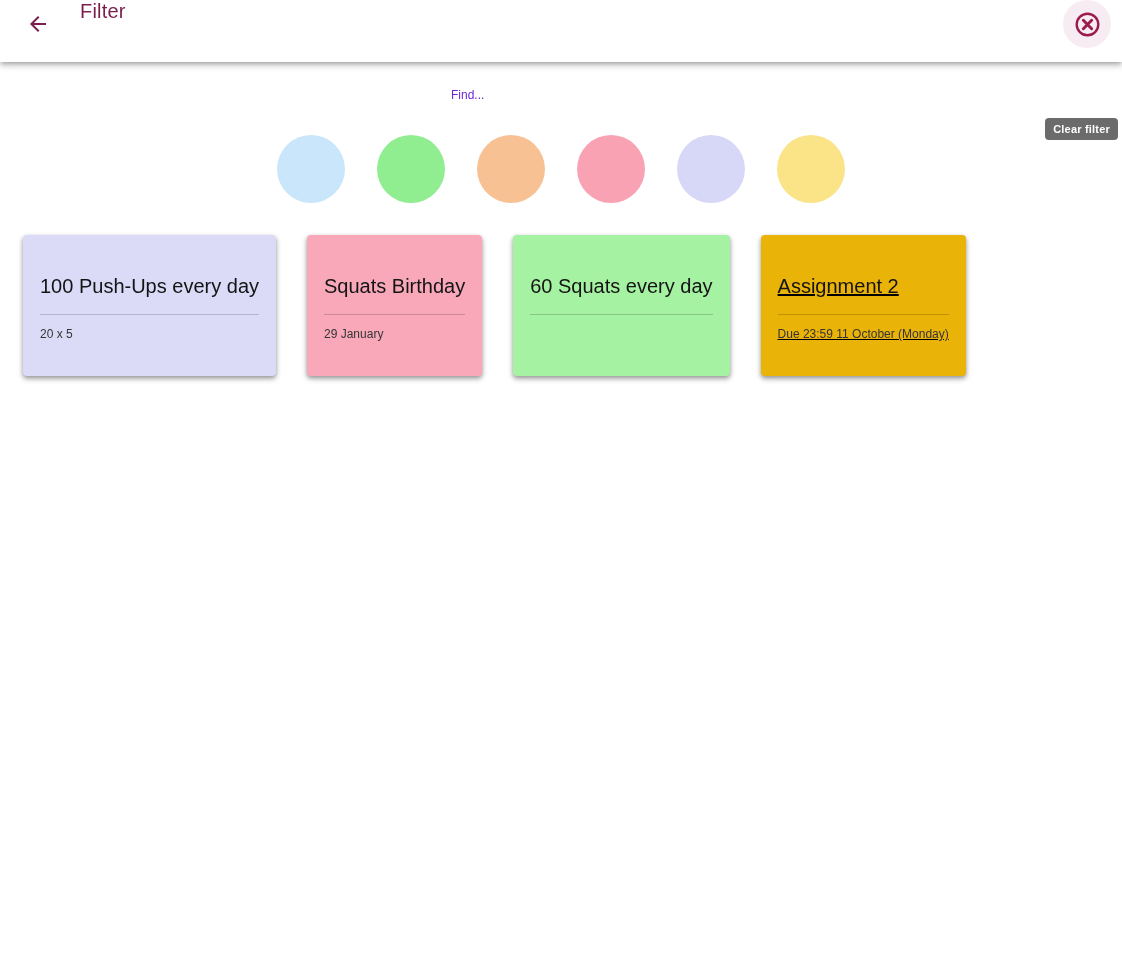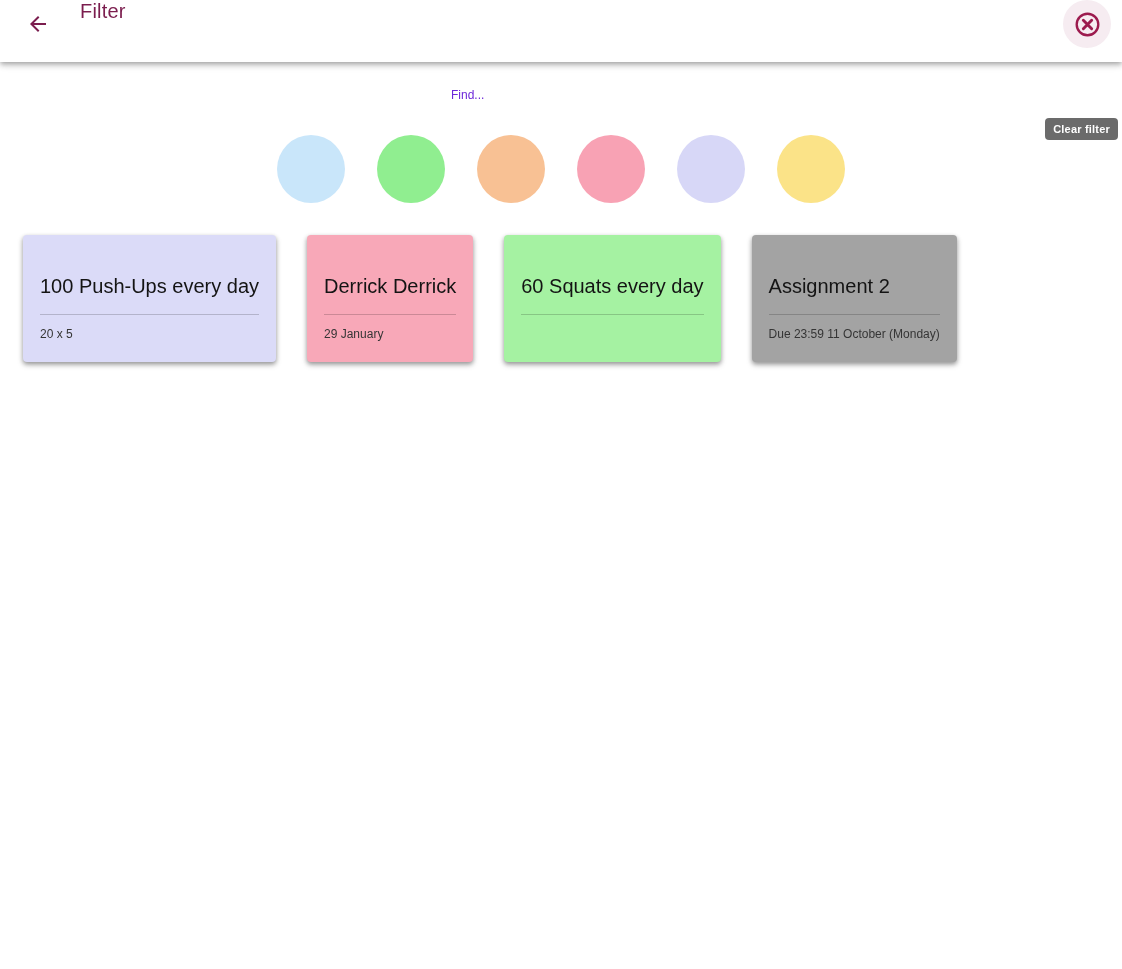--- a/index.html
+++ b/index.html
@@ -106,21 +106,21 @@
   }
   
   .cards-row {
     margin: 32px 0 0 23px;
     display: flex;
     align-items: flex-start;
     gap: 31px;
   }
   .note-card {
     border-radius: 4px;
-    padding: 41px 17px 16px 17px;
+    padding: 41px 17px 30px 17px;
     box-shadow: 0 2px 4px rgba(0,0,0,0.3), 0 3px 6px rgba(0,0,0,0.18);
     cursor: pointer;
   }
   .note-title {
     font-size: 20px;
     color: #141414;
     white-space: nowrap;
     line-height: 1.05;
   }
   .note-divider {
@@ -177,30 +177,30 @@
 
 <div class="cards-row">
 
   <div class="note-card" style="background: rgb(219, 219, 248);">
     <div class="note-title">100 Push-Ups every day</div>
     <div class="note-divider"></div>
     <div class="note-subtitle">20 x 5</div>
   </div>
 
   <div class="note-card" style="background: rgb(248, 168, 184);">
-    <div class="note-title">Derrick Derrick</div>
+    <div class="note-title">Squats Birthday</div>
     <div class="note-divider"></div>
     <div class="note-subtitle">29 January</div>
   </div>
 
   <div class="note-card" style="background: rgb(165, 242, 162);">
     <div class="note-title">60 Squats every day</div>
     <div class="note-divider"></div>
     <div class="note-subtitle"></div>
   </div>
 
-  <div class="note-card" style="background: #a3a3a3;">
+  <div class="note-card" style="background: #eab308; text-decoration: underline;">
     <div class="note-title">Assignment 2</div>
     <div class="note-divider"></div>
     <div class="note-subtitle">Due 23:59 11 October (Monday)</div>
   </div>
 
 </div>
 
 </body></html>

